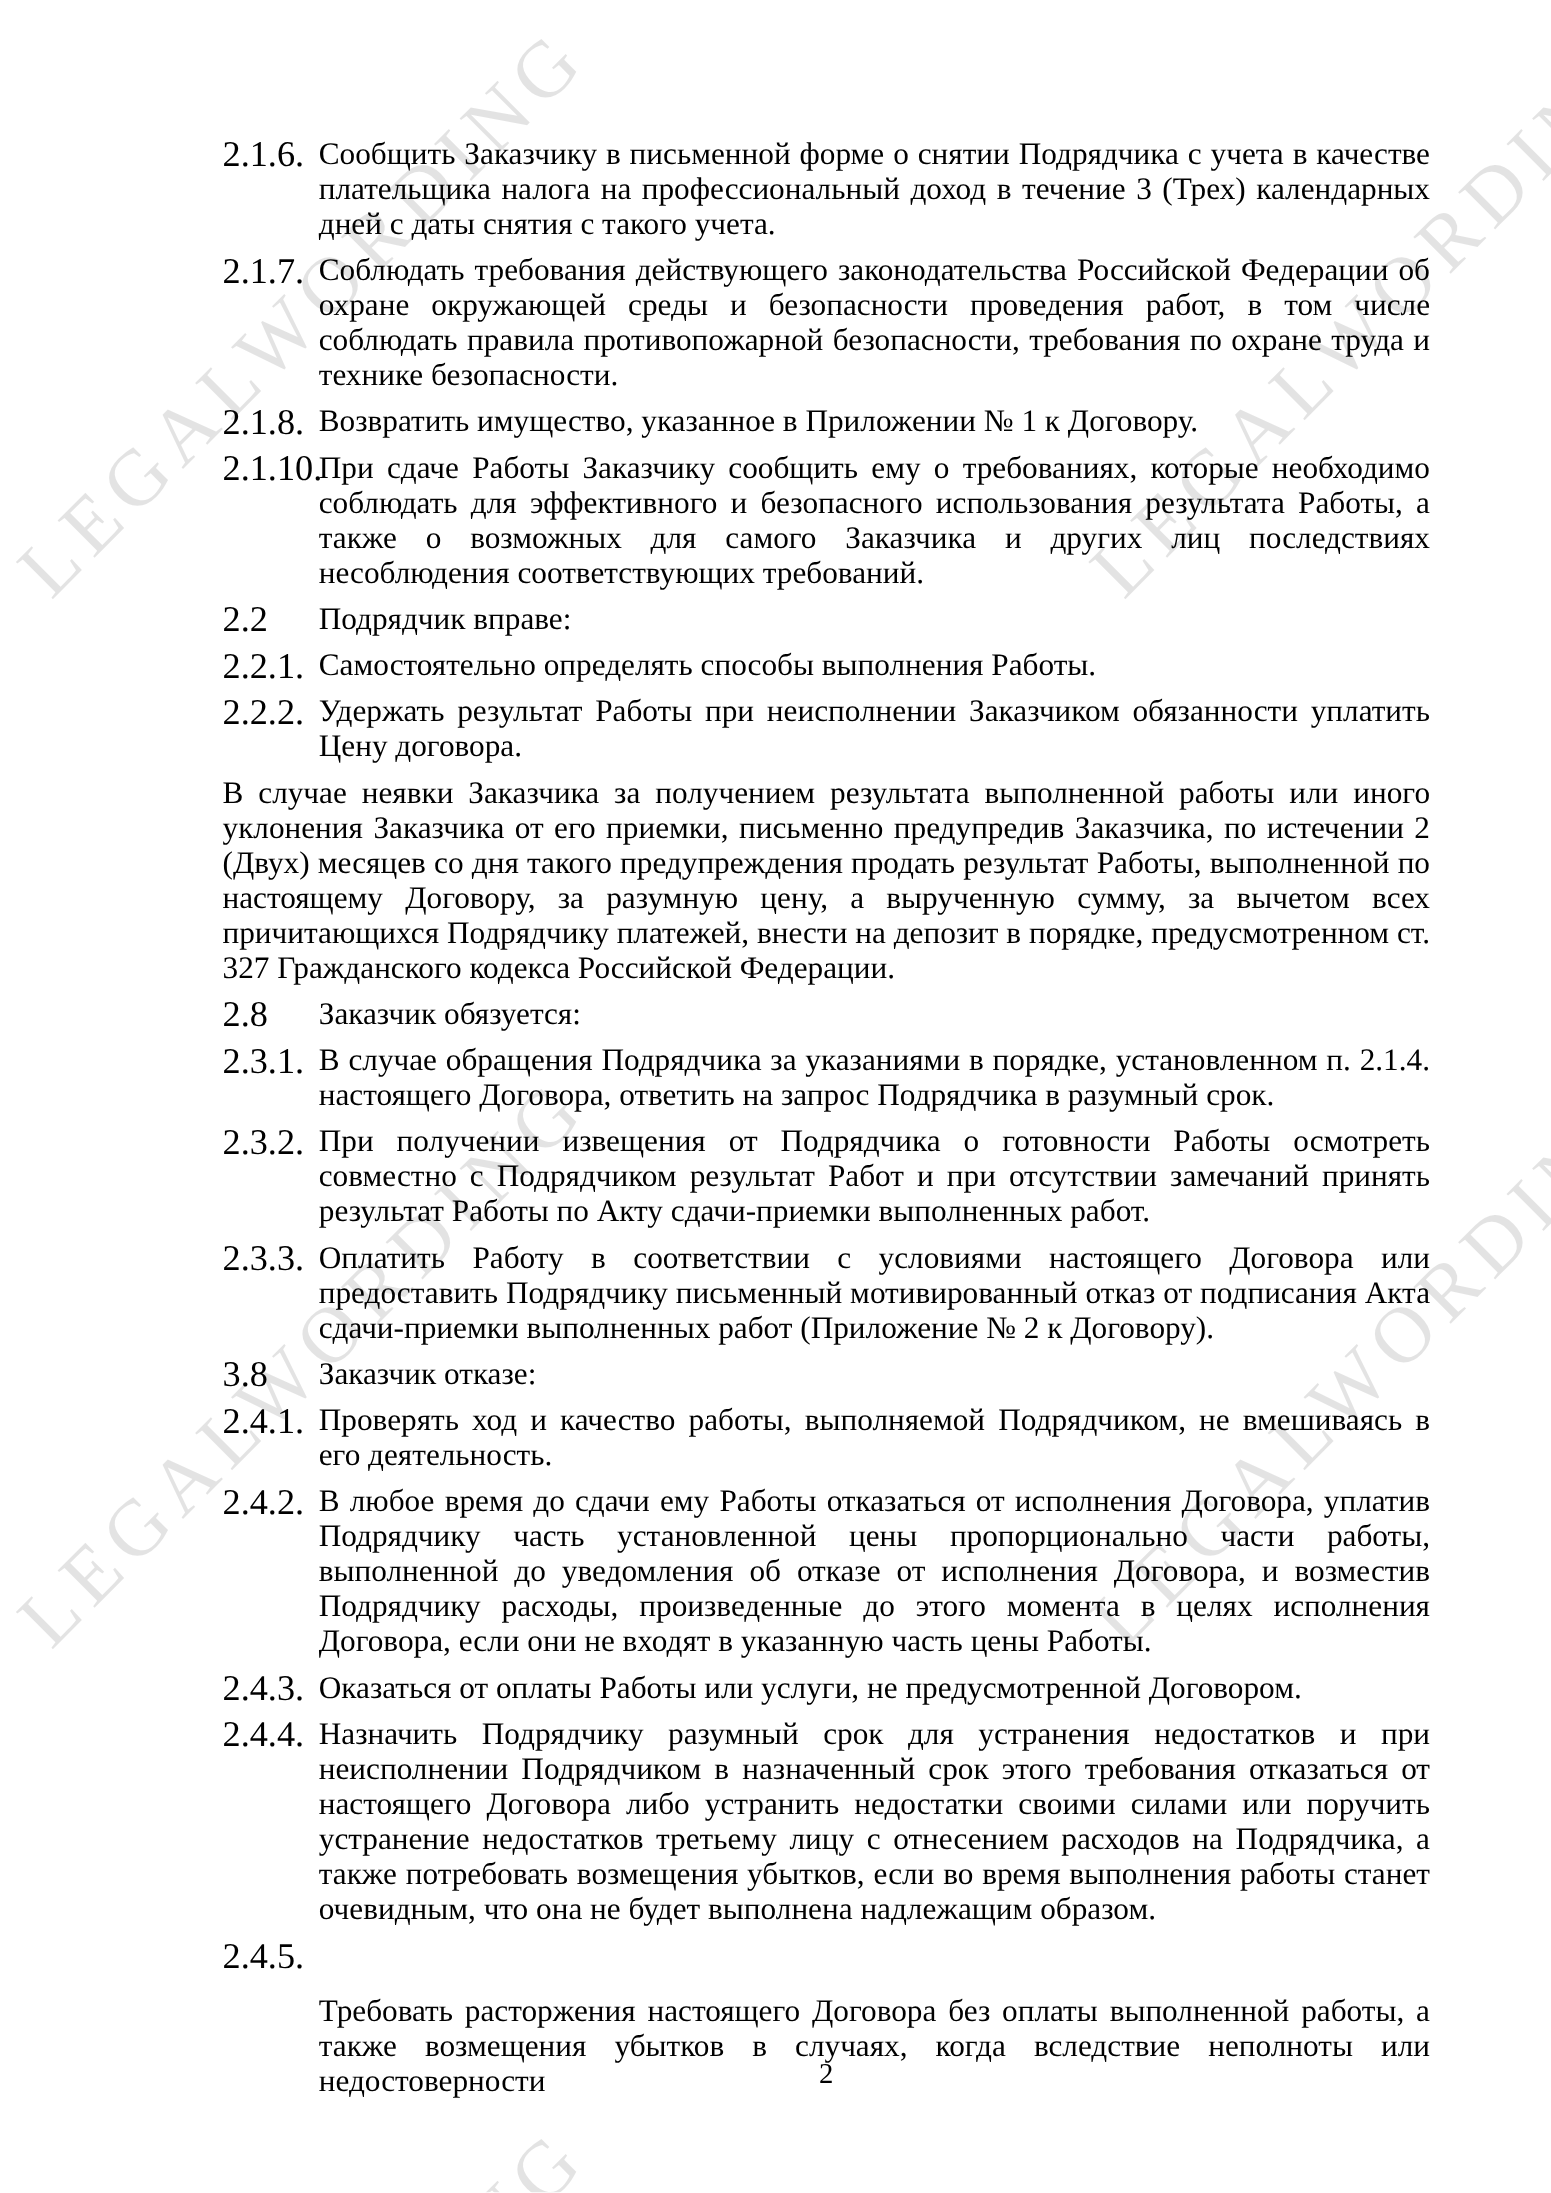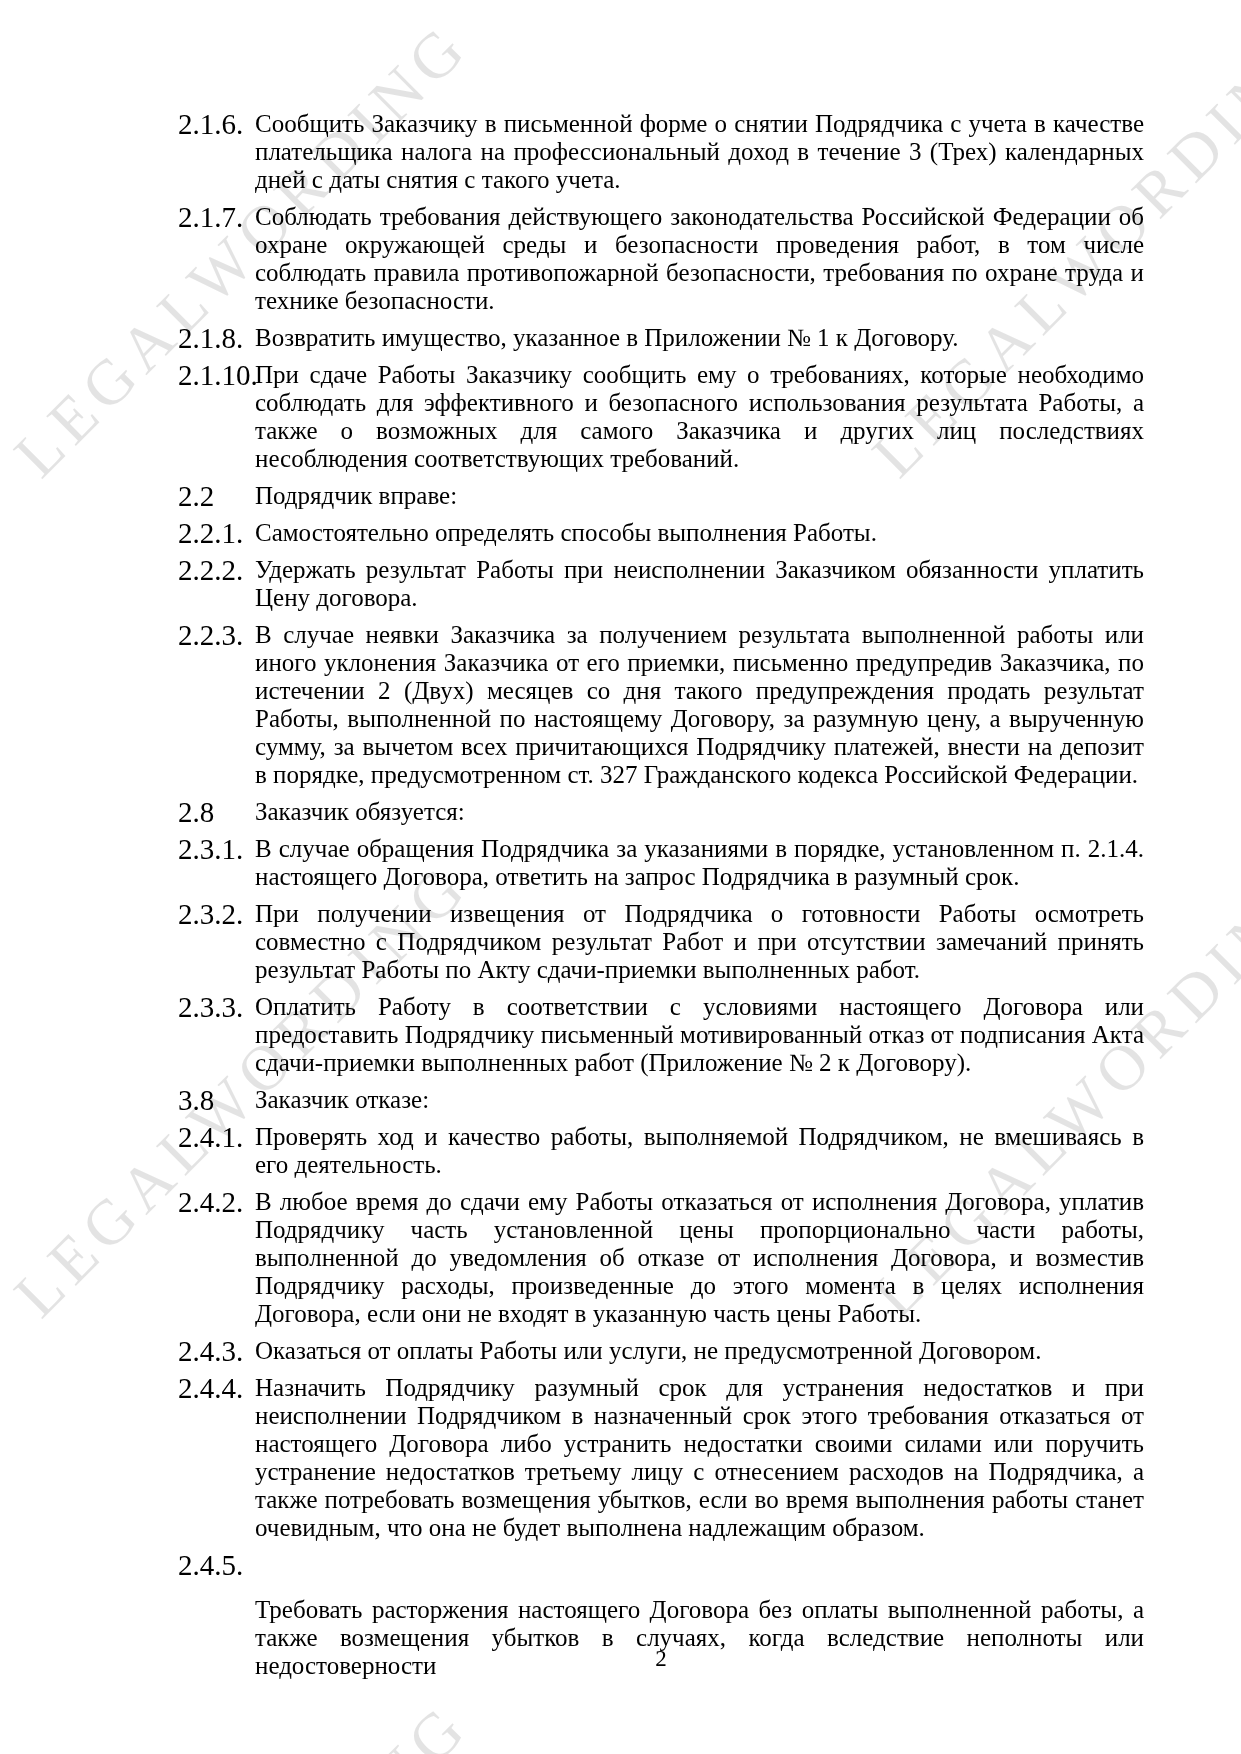--- a/index.html
+++ b/index.html
@@ -105,21 +105,20 @@
         <div class="num">2.2.1.</div>
         <div class="txt">Самостоятельно определять способы выполнения Работы.</div>
       </div>
 
       <div class="clause">
         <div class="num">2.2.2.</div>
         <div class="txt">Удержать результат Работы при неисполнении Заказчиком обязанности уплатить Цену договора.</div>
       </div>
 
       <div class="clause">
-        <div class="num">2.2.3.</div>
         <div class="txt">В случае неявки Заказчика за получением результата выполненной работы или иного уклонения Заказчика от его приемки, письменно предупредив Заказчика, по истечении 2 (Двух) месяцев со дня такого предупреждения продать результат Работы, выполненной по настоящему Договору, за разумную цену, а вырученную сумму, за вычетом всех причитающихся Подрядчику платежей, внести на депозит в порядке, предусмотренном ст. 327 Гражданского кодекса Российской Федерации.</div>
       </div>
 
       <div class="clause">
         <div class="num">2.8</div>
         <div class="txt">Заказчик обязуется:</div>
       </div>
 
       <div class="clause">
         <div class="num">2.3.1.</div>

